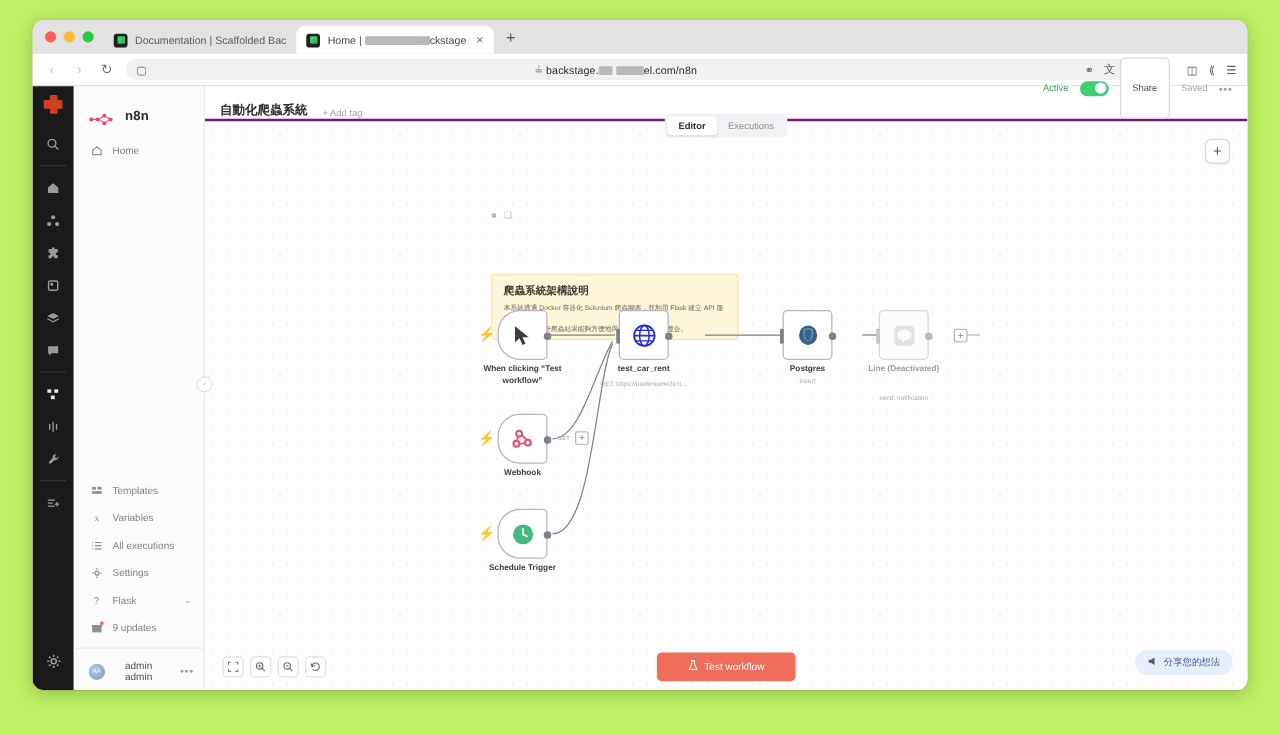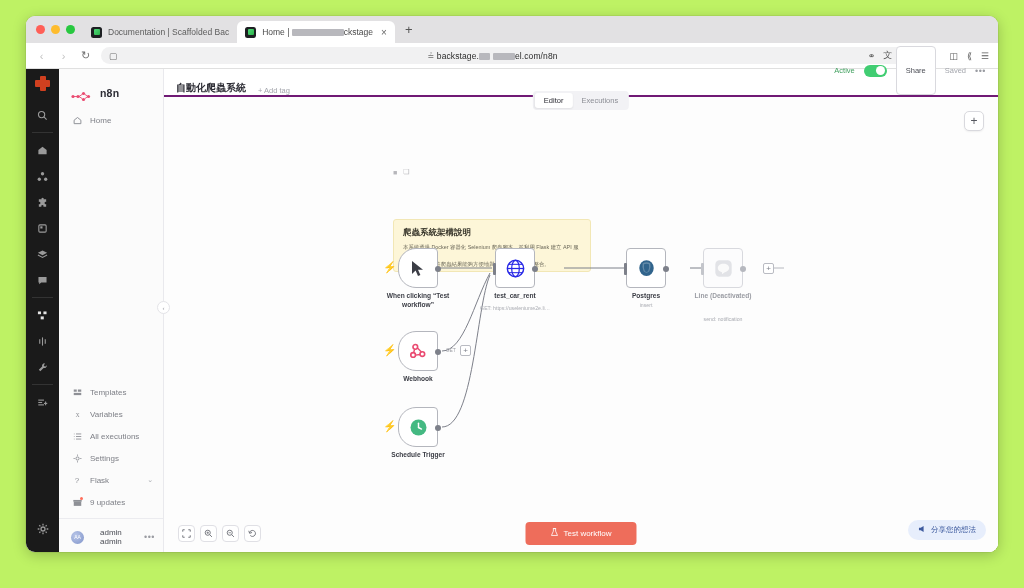--- a/index.html
+++ b/index.html
@@ -168,21 +168,21 @@
     border-radius: 4px; padding: 19px 9px; background: #fff;
   }
   .savedlbl { font-size: 7.5px; color: #a3a5ac; }
 
   
   .edtabs {
     position: absolute; left: 50%; transform: translateX(-50%); top: 22px;
     display: flex; background: #f2f2f5; border-radius: 4px; padding: 2px; z-index: 6;
   }
   .edtab { font-size: 7.5px; padding: 3px 9px; border-radius: 3px; color: #8c8e95; }
-  .edtab.sel { background: #fff; color: #2d2d35; font-weight: normal; box-shadow: 0 1px 2px rgba(0,0,0,.07); }
+  .edtab.sel { background: #fff; color: #2d2d35; font-weight: bold; box-shadow: 0 1px 2px rgba(0,0,0,.07); }
 
   
   .canvas {
     flex: 1; position: relative; overflow: hidden;
     background-color: #fdfdfd;
     background-image: radial-gradient(#dedee3 0.7px, transparent 0.7px);
     background-size: 12px 12px;
   }
   .addnode-fab {
     position: absolute; right: 14px; top: 14px;

